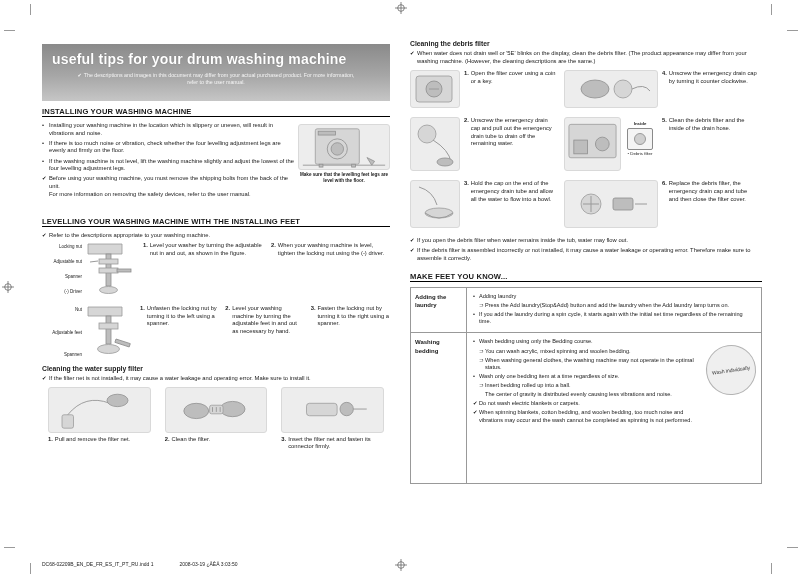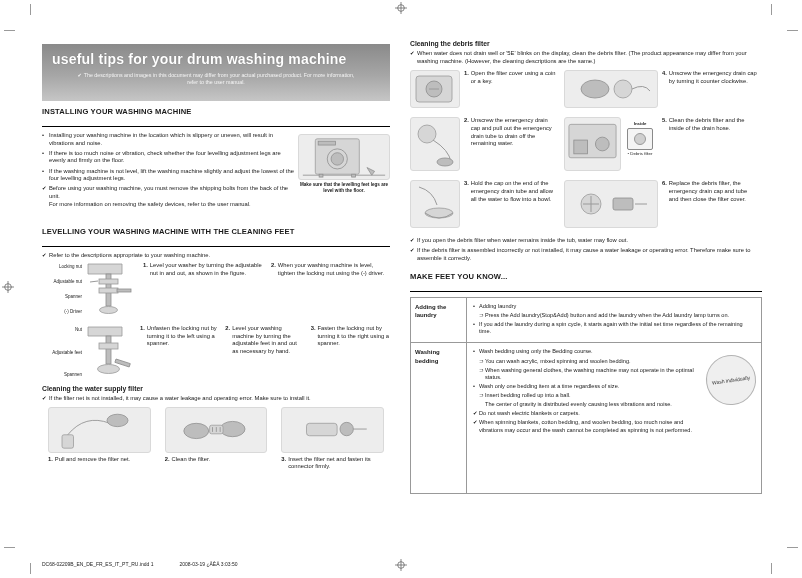--- a/index.html
+++ b/index.html
@@ -25,21 +25,21 @@
   .banner{
     height:57px;background:linear-gradient(180deg,#8a8a8a 0%,#a6a6a6 55%,#c6c6c6 100%);
     padding:7px 10px 0 10px;box-sizing:border-box;margin-bottom:4px;
   }
   .banner-title{font-size:14px;font-weight:bold;color:#ffffff;letter-spacing:.2px;text-shadow:0 0 1px rgba(0,0,0,.35);}
   .banner-note{margin:5px auto 0 auto;width:86%;text-align:center;font-size:5.3px;line-height:1.4;color:#f5f5f5;}
   .banner-note .mk{font-size:5px;margin-right:2px;}
 
   
   h2.rule{
-    font-size:7.6px;font-weight:bold;margin:9px 0 5px 0;padding-bottom:10px;
+    font-size:7.6px;font-weight:bold;margin:9px 0 5px 0;padding-bottom:0;
     border-bottom:1px solid #000;letter-spacing:.15px;
   }
   h2.rule.first{margin-top:6px;}
   h3.sub{font-size:6.8px;font-weight:bold;margin:0 0 3px 0;}
 
   
   .bl{display:flex;font-size:5.8px;line-height:1.32;margin-bottom:2.5px;}
   .bl .mk{width:7px;flex:none;}
   .mk.chk{font-size:5.4px;}
   .step{display:flex;font-size:5.8px;line-height:1.32;}
@@ -183,21 +183,21 @@
             <circle cx="39" cy="25" r="6.5" class="ill-dark"></circle>
             <rect x="20" y="41" width="4" height="3" class="ill-dark"></rect>
             <rect x="54" y="41" width="4" height="3" class="ill-dark"></rect>
             <path d="M70,34 l8,4 l-3,4 z" class="ill-dark"></path>
           </svg>
         </div>
         <figcaption>Make sure that the levelling feet legs are level with the floor.</figcaption>
       </figure>
     </div>
 
-    <h2 class="rule">LEVELLING YOUR WASHING MACHINE WITH THE CLEANING FEET</h2>
+    <h2 class="rule">LEVELLING YOUR WASHING MACHINE WITH THE INSTALLING FEET</h2>
 
     <div class="bl">
       <span class="mk chk">✔</span>
       <span>Refer to the descriptions appropriate to your washing machine.</span>
     </div>
 
     <div class="lev-row">
       <div class="diag">
         <div class="labels">
           <span>Locking nut</span>

